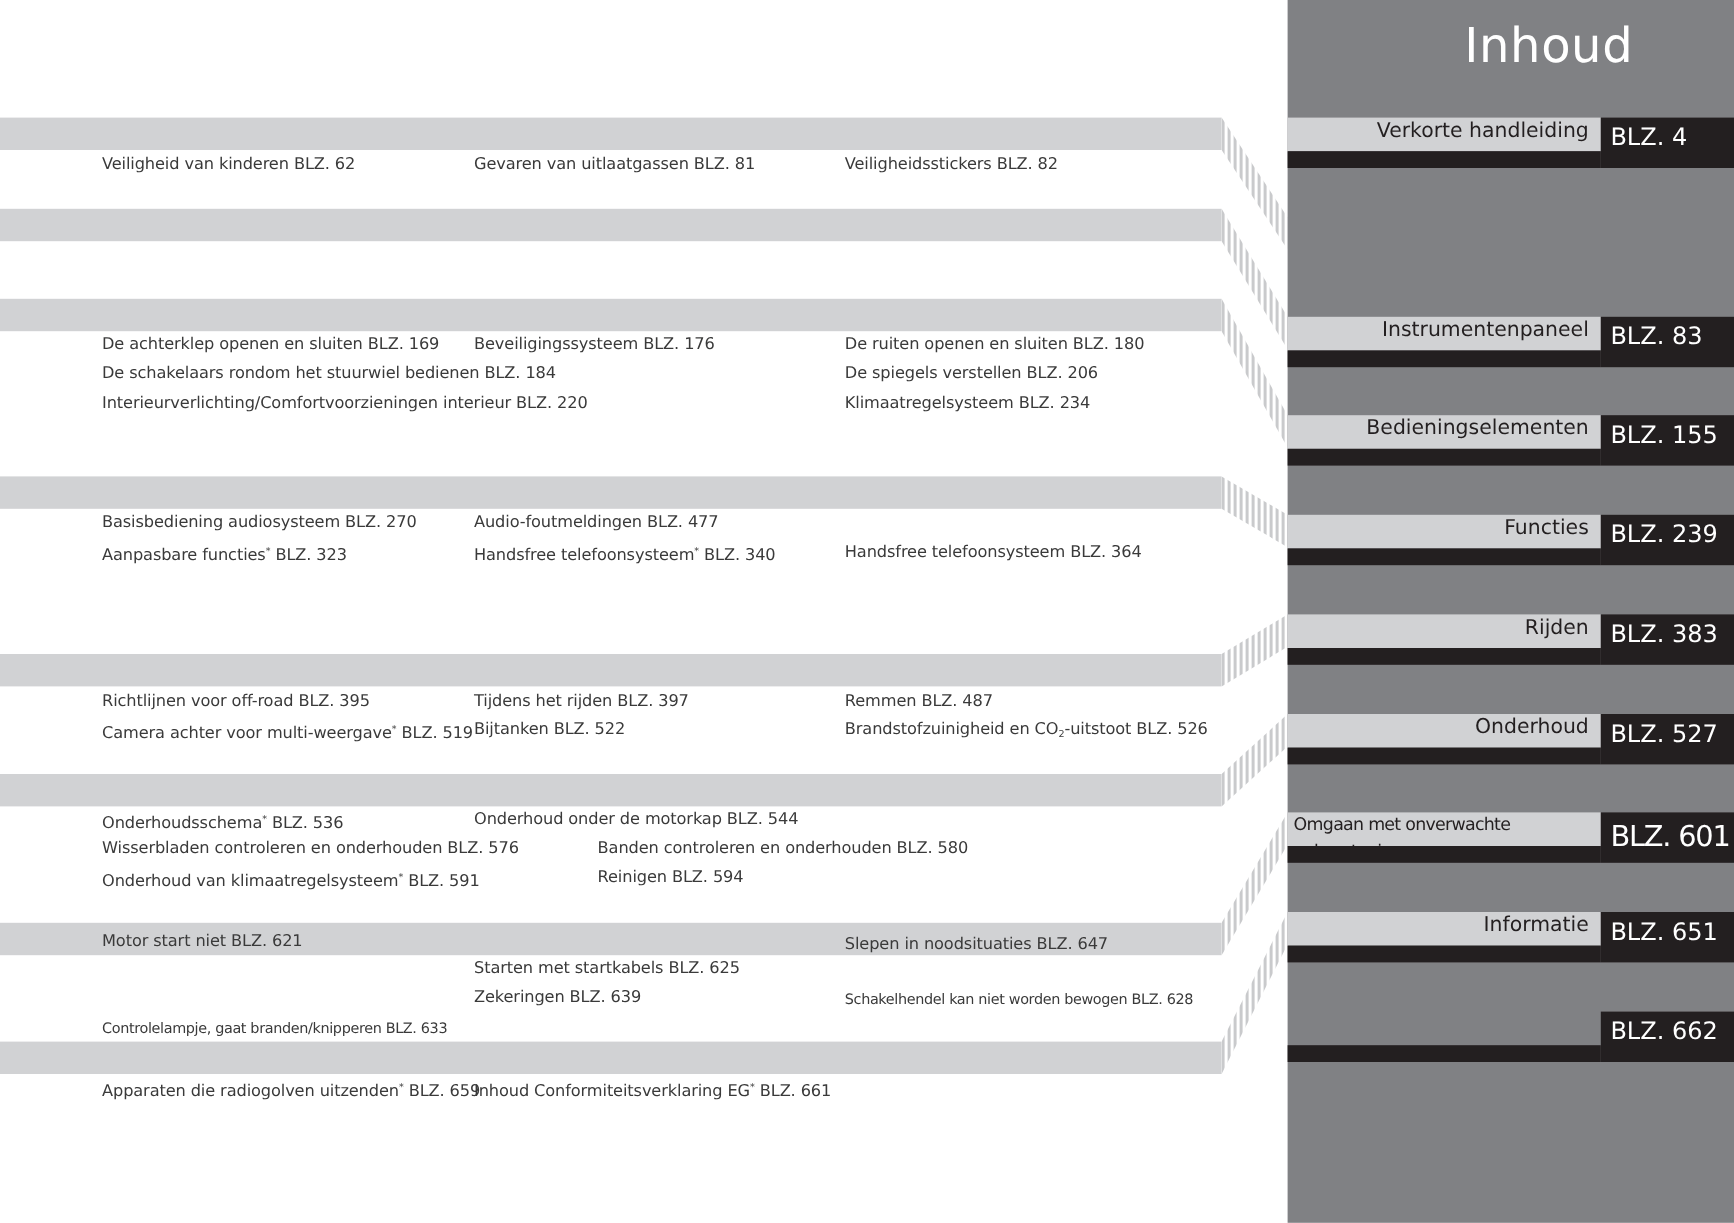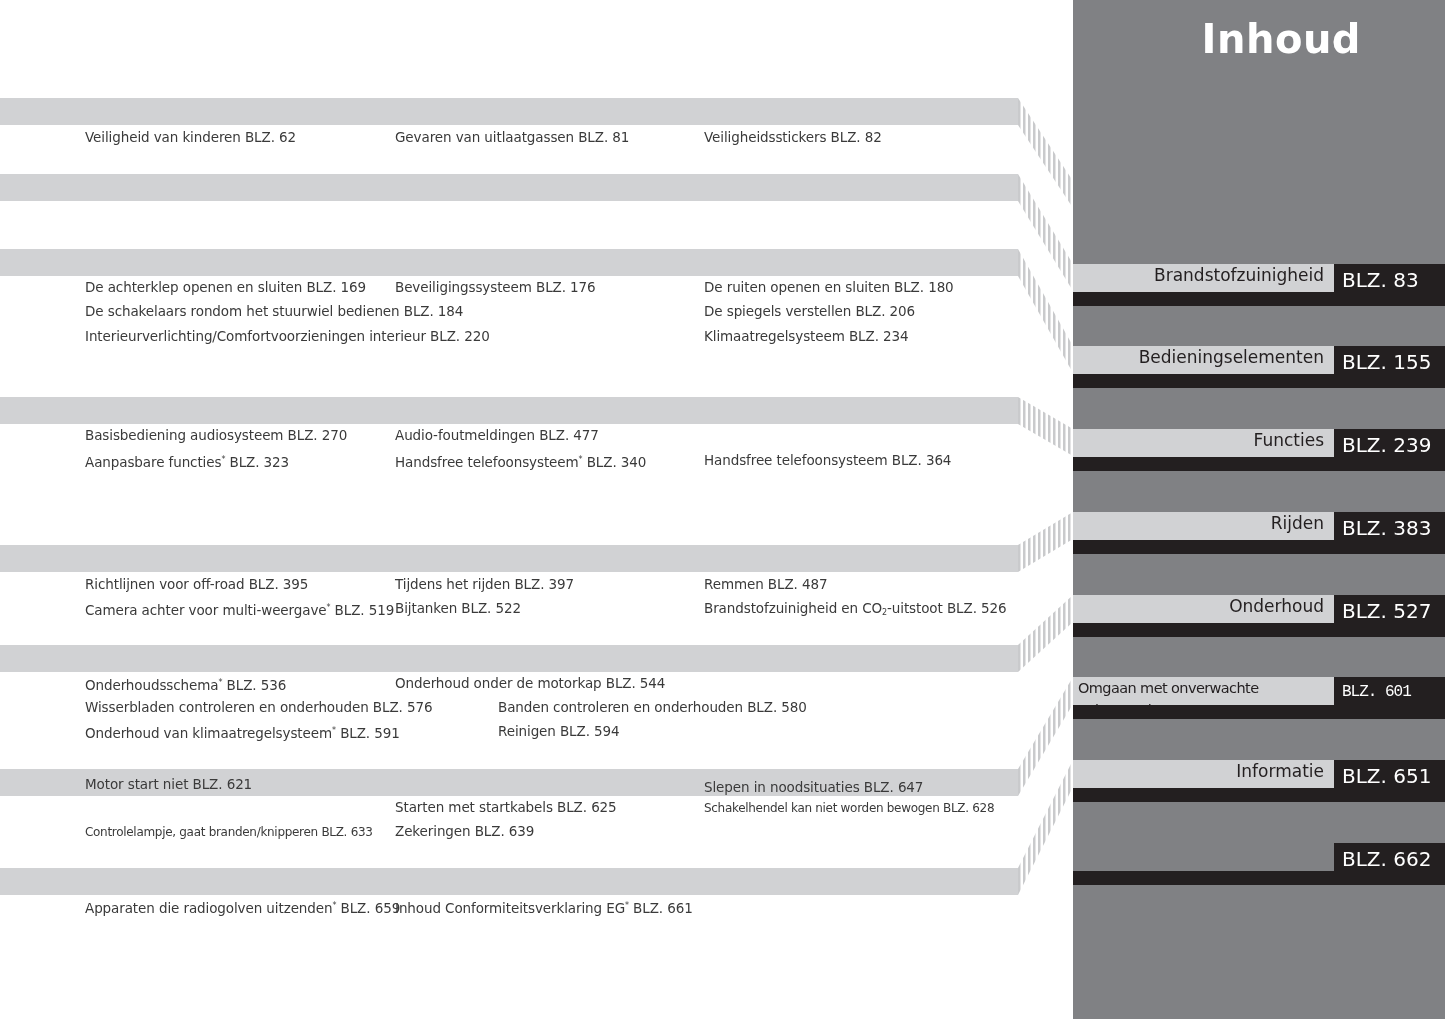--- a/index.html
+++ b/index.html
@@ -10,50 +10,50 @@
     color: #3a3a3a;
   }
   .band {
     position: absolute; left: 0; width: 1018px; height: 27px;
     background: #d1d2d4;
   }
   .entry {
     position: absolute; font-size: 13.5px; white-space: nowrap;
     color: #3a3a3a; letter-spacing: -0.1px; line-height: 16px;
   }
-  .entry.small { font-size: 12px; letter-spacing: -0.3px; }
+  .entry.small { font-size: 12px; letter-spacing: -0.3px; margin-top: 25px; }
   .entry sup { font-size: 8px; vertical-align: 5px; }
   .entry sub { font-size: 8px; vertical-align: -2px; }
   .connector { position: absolute; left: 1018px; width: 55px; }
   .sidebar {
     position: absolute; left: 1073px; top: 0; width: 372px; height: 1019px;
     background: #808184;
   }
   .sidebar-title {
     position: absolute; right: 84px; top: 16px; font-size: 40px;
-    font-weight: bold; color: #ffffff; letter-spacing: 0.5px;
+    font-weight: normal; color: #ffffff; letter-spacing: 0.5px;
   }
   .chapter { position: absolute; left: 0; width: 372px; height: 42px; }
   .chapter .label-box {
     position: absolute; left: 0; top: 0; width: 261px; height: 28px;
     background: #d1d2d4; text-align: right;
   }
   .chapter .label {
     display: inline-block; padding-right: 10px; font-size: 17px;
     line-height: 22px; color: #231f20;
   }
   .chapter .label.condensed { font-size: 14.5px; letter-spacing: -0.6px; }
   .chapter .page-box {
     position: absolute; left: 261px; top: 0; width: 111px; height: 42px;
     background: #231f20;
   }
   .chapter .page {
     position: absolute; left: 8px; top: 4px; font-size: 20px; color: #ffffff;
   }
-  .chapter .page.condensed { font-size: 16px; letter-spacing: -1px; font-family: Liberation Mono, monospace; }
+  .chapter .page.condensed { font-size: 24px; letter-spacing: -1px; }
   .chapter .under {
     position: absolute; left: 0; top: 28px; width: 261px; height: 14px; background: #231f20;
   }
 </style>
 </head>
 <body>
 
 <div class="band" style="top:98px"></div>
 <div class="band" style="top:174px"></div>
 <div class="band" style="top:249px"></div>
@@ -118,24 +118,31 @@
   <polygon points="0,307 0,334 55,366 55,339" fill="url(#stripes)"></polygon>
   <polygon points="0,455 0,482 55,449 55,422" fill="url(#stripes)"></polygon>
   <polygon points="0,555 0,582 55,532 55,505" fill="url(#stripes)"></polygon>
   <polygon points="0,679 0,706 55,614 55,587" fill="url(#stripes)"></polygon>
   <polygon points="0,778 0,805 55,697 55,670" fill="url(#stripes)"></polygon>
 </svg>
 
 <div class="sidebar">
   <div class="sidebar-title">Inhoud</div>
 
+  <div class="chapter" style="top:98px">
+    <div class="label-box"><span class="label">Verkorte handleiding</span></div>
+    <div class="under"></div>
+    <div class="page-box">
+        <span class="page">BLZ. 4</span>
+      </div>
+  </div>
 
 
   <div class="chapter" style="top:264px">
-    <div class="label-box"><span class="label">Brandstofzuinigheid</span></div>
+    <div class="label-box"><span class="label">Instrumentenpaneel</span></div>
     <div class="under"></div>
     <div class="page-box">
         <span class="page">BLZ. 83</span>
       </div>
   </div>
 
   <div class="chapter" style="top:346px">
     <div class="label-box"><span class="label">Bedieningselementen</span></div>
     <div class="under"></div>
     <div class="page-box">

